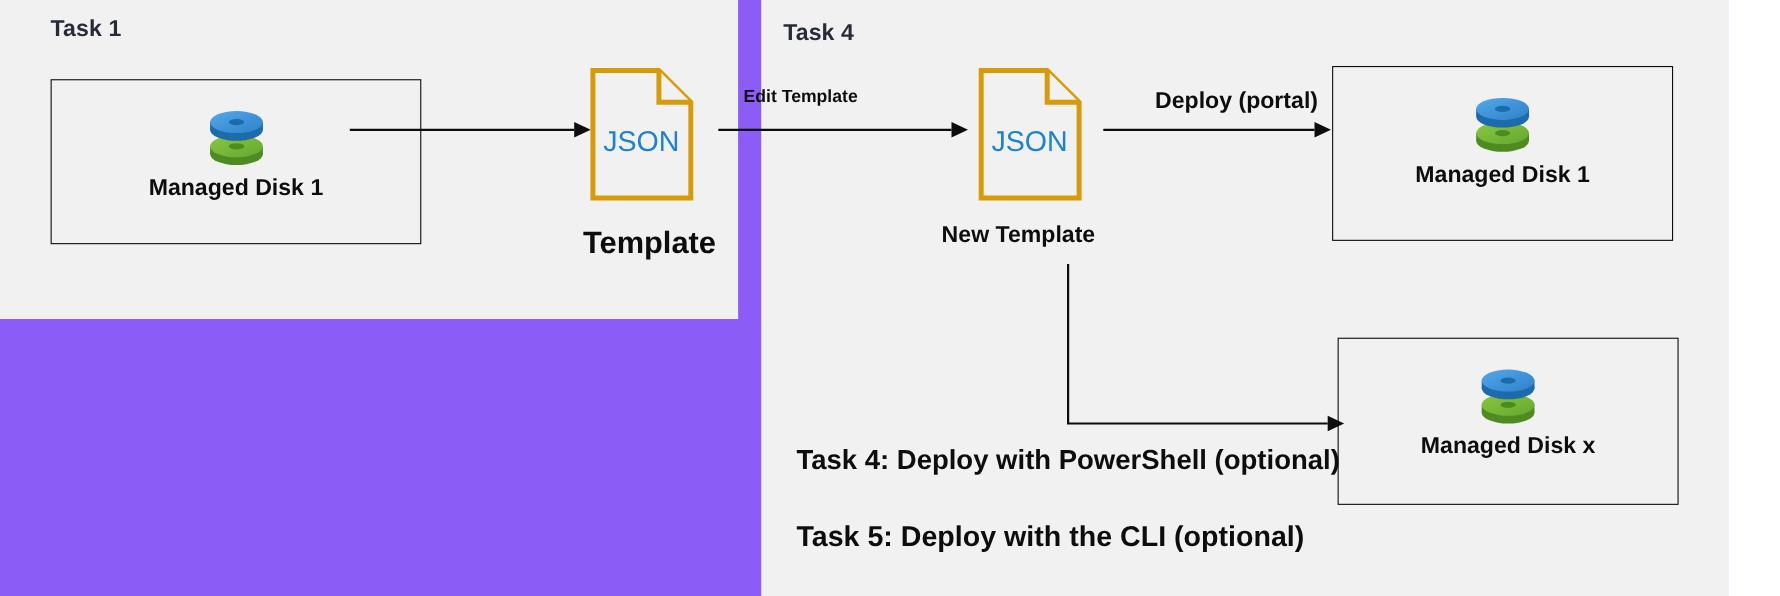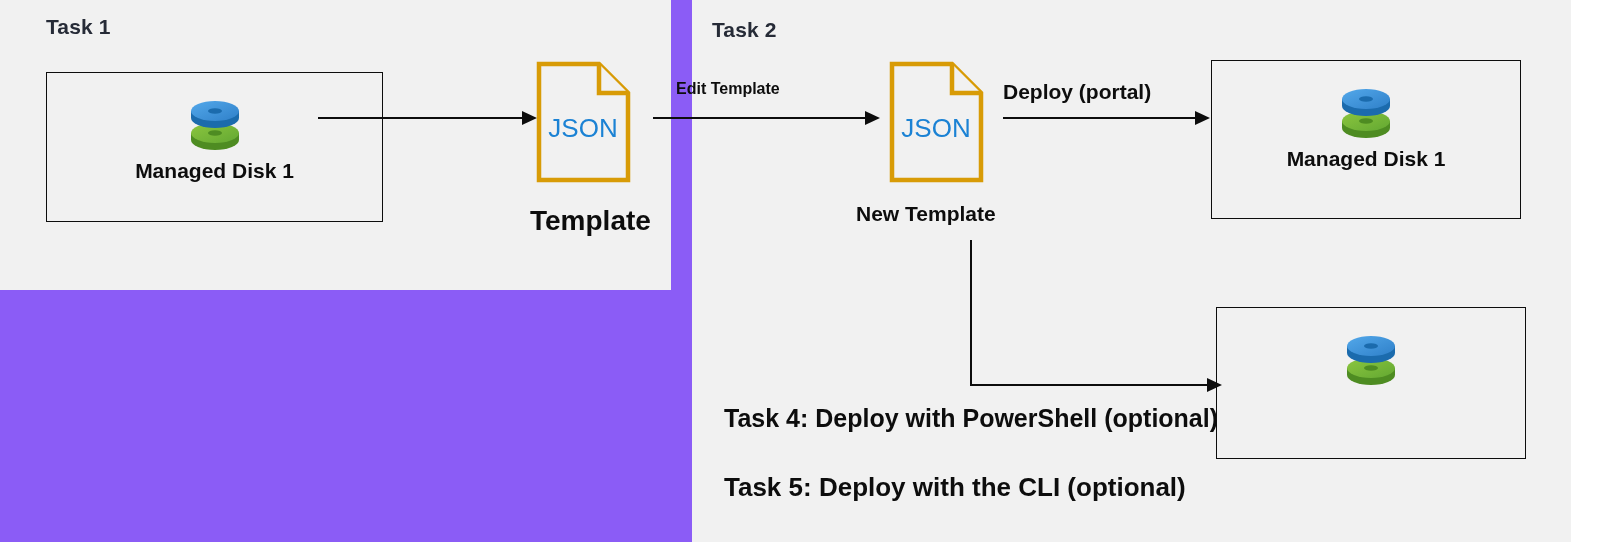--- a/index.html
+++ b/index.html
@@ -36,21 +36,21 @@
   #task2-label { left: 712px; top: 18px; font-size: 21px; }
   #task3-label { left: 1215px; top: 247px; font-size: 21px; }
 
   .black-label {
     position: absolute;
     font-weight: bold;
     color: #0d0d0d;
     white-space: nowrap;
   }
   #edit-template-label   { left: 676px;  top: 80px;  font-size: 16px; }
-  #deploy-portal-label   { left: 1003px; top: 80px;  font-size: 21px; }
+  #deploy-portal-label   { left: 1050px; top: 80px;  font-size: 21px; }
   #template-caption      { left: 530px;  top: 205px; font-size: 28px; }
   #new-template-caption  { left: 856px;  top: 202px; font-size: 21px; text-align: center; }
   #task4-label           { left: 724px;  top: 404px; font-size: 25px; }
   #task5-label           { left: 724px;  top: 459px; font-size: 26px; margin-top: 13px; }
 
   .disk-box {
     position: absolute;
     border: 1.6px solid #0d0d0d;
     background: transparent;
     box-sizing: border-box;
@@ -102,21 +102,21 @@
 </style>
 </head>
 <body>
 
 <div id="canvas">
 
   <div class="panel" id="panel-left"></div>
   <div class="panel" id="panel-right"></div>
 
   <div class="task-label" id="task1-label">Task 1</div>
-  <div class="task-label" id="task2-label">Task 2</div>
+  <div class="task-label" id="task2-label">Task 4</div>
 
   <div class="disk-box" id="disk-box-1">
     <div class="disk-content" id="disk-content-1">
       <svg class="disk-icon" width="62" height="58" viewBox="0 0 62 58">
         <defs>
           <linearGradient id="gBlueTop1" x1="0" y1="0" x2="1" y2="1">
             <stop offset="0%" stop-color="#53a8ea"></stop>
             <stop offset="100%" stop-color="#2f80c9"></stop>
           </linearGradient>
           <linearGradient id="gGreenTop1" x1="0" y1="0" x2="1" y2="1">
@@ -219,16 +219,17 @@
         </defs>
         <ellipse cx="31" cy="45" rx="24" ry="10" fill="#4e8c22"></ellipse>
         <rect x="7" y="38" width="48" height="7" fill="#4e8c22"></rect>
         <ellipse cx="31" cy="38" rx="24" ry="10" fill="url(#gGreenTop3)"></ellipse>
         <ellipse cx="31" cy="38" rx="7" ry="2.8" fill="#4e8c22"></ellipse>
         <ellipse cx="31" cy="23" rx="24" ry="10" fill="#1b6bad"></ellipse>
         <rect x="7" y="16" width="48" height="7" fill="#1b6bad"></rect>
         <ellipse cx="31" cy="16" rx="24" ry="10" fill="url(#gBlueTop3)"></ellipse>
         <ellipse cx="31" cy="16" rx="7" ry="2.8" fill="#1b6bad"></ellipse>
       </svg>
+      <div class="disk-caption">Managed Disk x</div>
     </div>
   </div>
 
 </div>
 
 </body></html>

